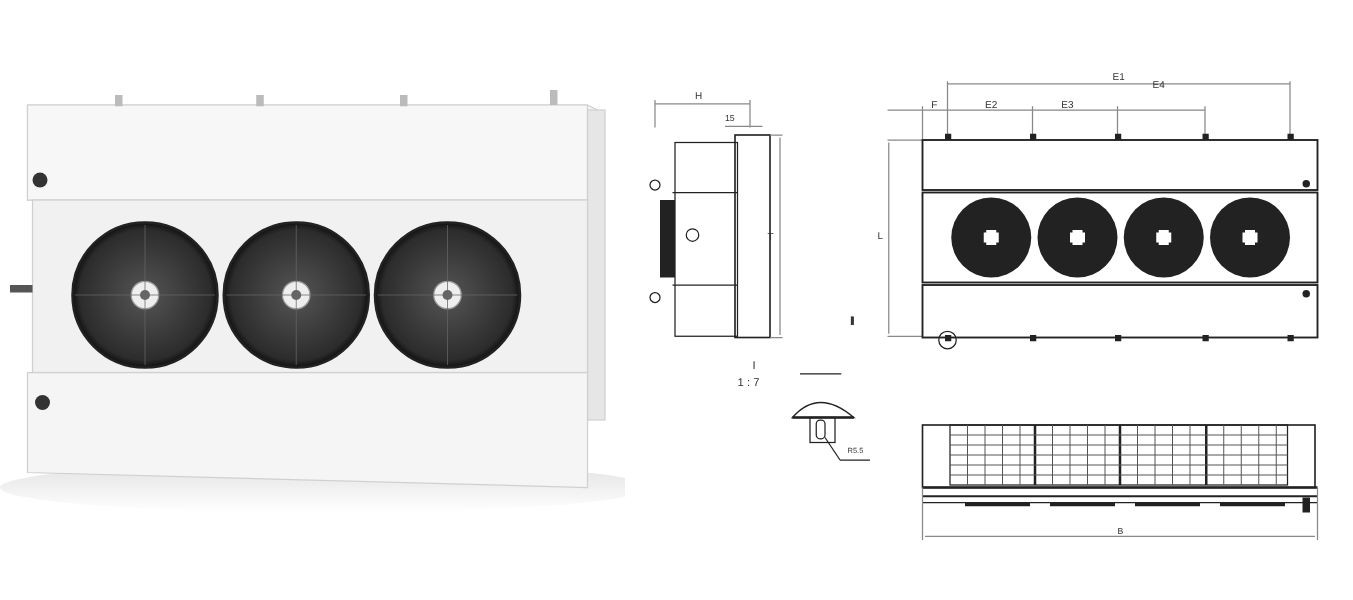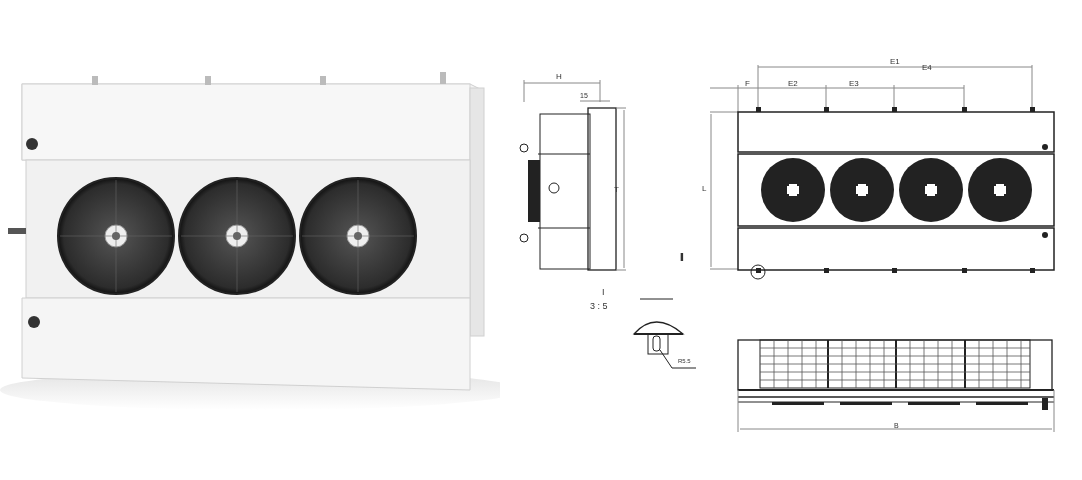--- a/index.html
+++ b/index.html
@@ -89,21 +89,21 @@
     <circle cx="14" cy="178" r="4" fill="none" stroke="#222"></circle>
   </svg>
   <span class="lbl" style="left:46px;top:13px;">H</span>
   <span class="lbl" style="left:70px;top:32px;font-size:7px;">15</span>
   <span class="lbl" style="left:104px;top:126px;">T</span>
 </div>
 
 <div class="abs" style="left:580px;top:250px;width:120px;height:130px;">
   <span class="lbl" style="left:101px;top:3px;font-size:10px;font-weight:bold;">I</span>
   <span class="lbl" style="left:22px;top:38px;font-size:9px;">I</span>
-  <span class="lbl" style="left:10px;top:52px;font-size:9px;">3 : 5</span>
+  <span class="lbl" style="left:10px;top:52px;font-size:9px;">1 : 7</span>
   <svg width="120" height="130" viewBox="0 0 120 130" style="top:0;">
     <line x1="60" y1="49" x2="93" y2="49" stroke="#222" stroke-width="1"></line>
     <path d="M54 84 Q75 60 103 84 Z" fill="none" stroke="#222" stroke-width="1.2"></path>
     <line x1="54" y1="84" x2="103" y2="84" stroke="#222" stroke-width="2"></line>
     <rect x="68" y="84" width="20" height="20" fill="none" stroke="#222"></rect>
     <rect x="73" y="86" width="7" height="15" rx="3" fill="none" stroke="#222"></rect>
     <line x1="80" y1="100" x2="92" y2="118" stroke="#222"></line>
     <line x1="92" y1="118" x2="116" y2="118" stroke="#222"></line>
   </svg>
   <span class="lbl" style="left:98px;top:108px;font-size:6px;">R5.5</span>

